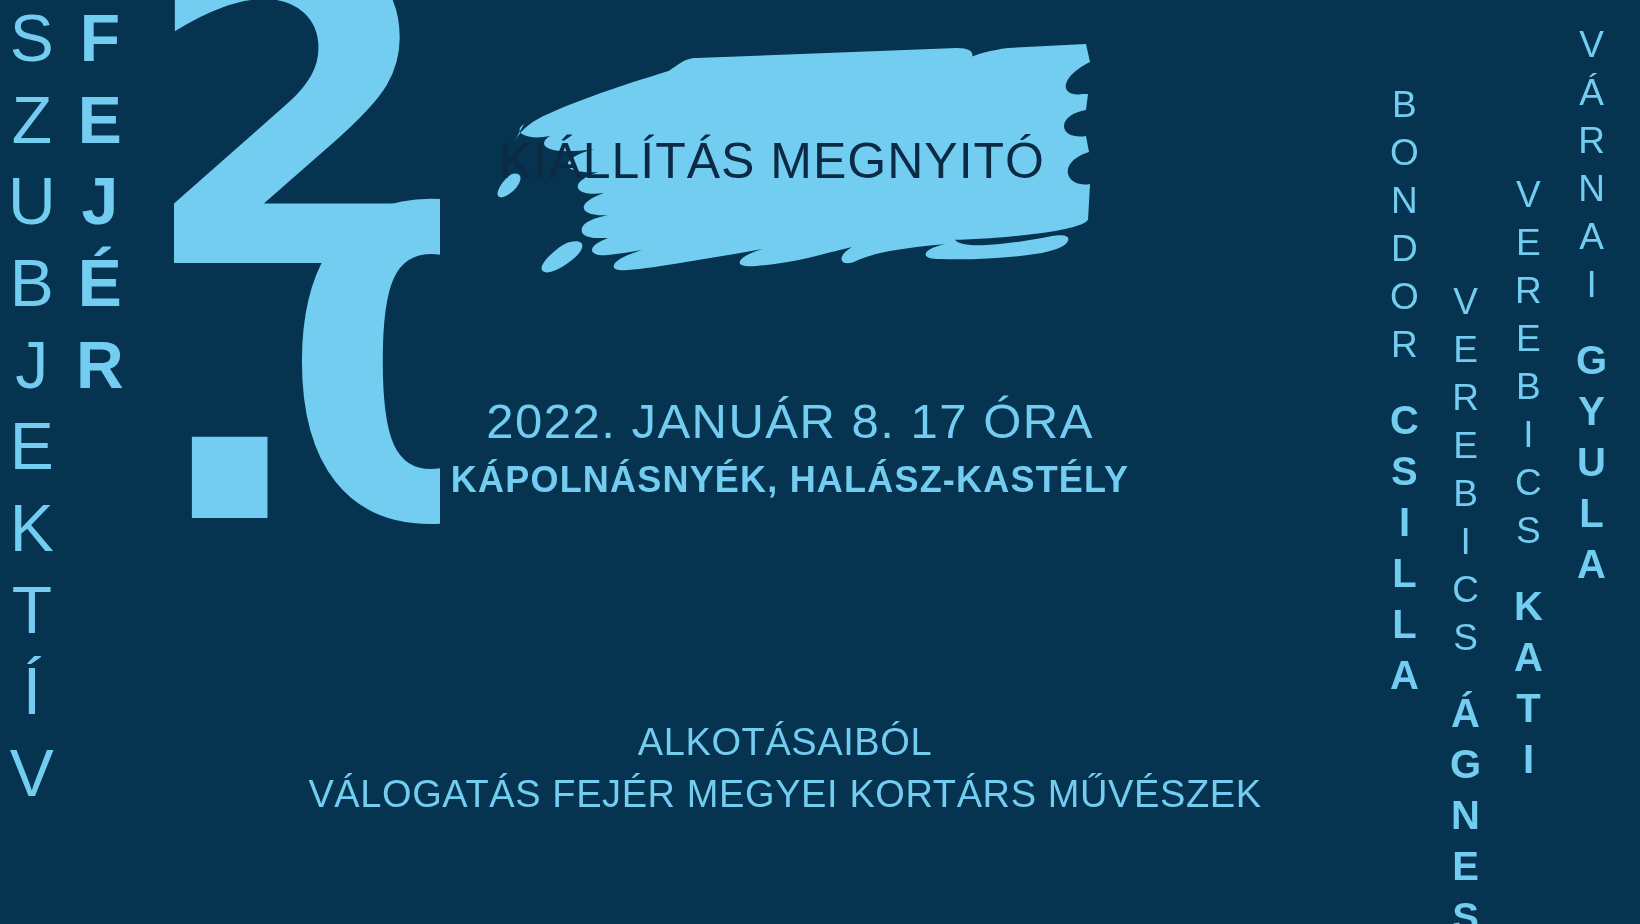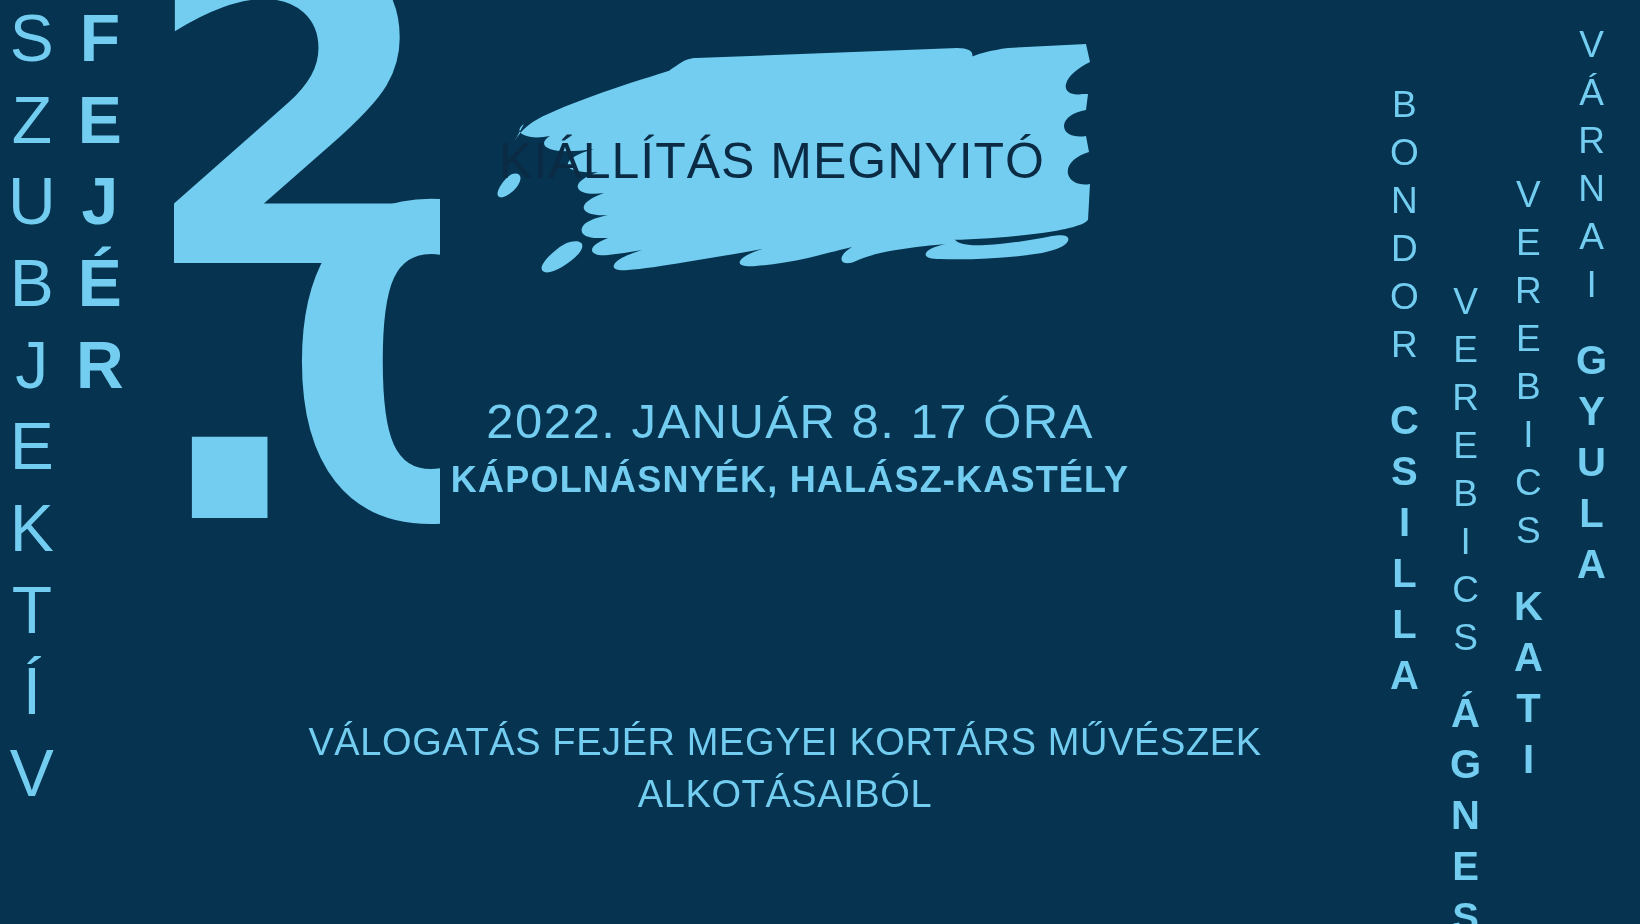--- a/index.html
+++ b/index.html
@@ -295,22 +295,22 @@
     </svg>
     <div id="banner-title">KIÁLLÍTÁS MEGNYITÓ</div>
   </div>
 
   <div id="info">
     <div id="date-line">2022. JANUÁR 8. 17 ÓRA</div>
     <div id="venue-line">KÁPOLNÁSNYÉK, HALÁSZ-KASTÉLY</div>
   </div>
 
   <div id="desc">
+    <div>ALKOTÁSAIBÓL</div>
     <div>VÁLOGATÁS FEJÉR MEGYEI KORTÁRS MŰVÉSZEK</div>
-    <div>ALKOTÁSAIBÓL</div>
   </div>
 
   <div class="artist-col" id="artist-0">
       <div class="surname">
         <span>B</span>
         <span>O</span>
         <span>N</span>
         <span>D</span>
         <span>O</span>
         <span>R</span>

